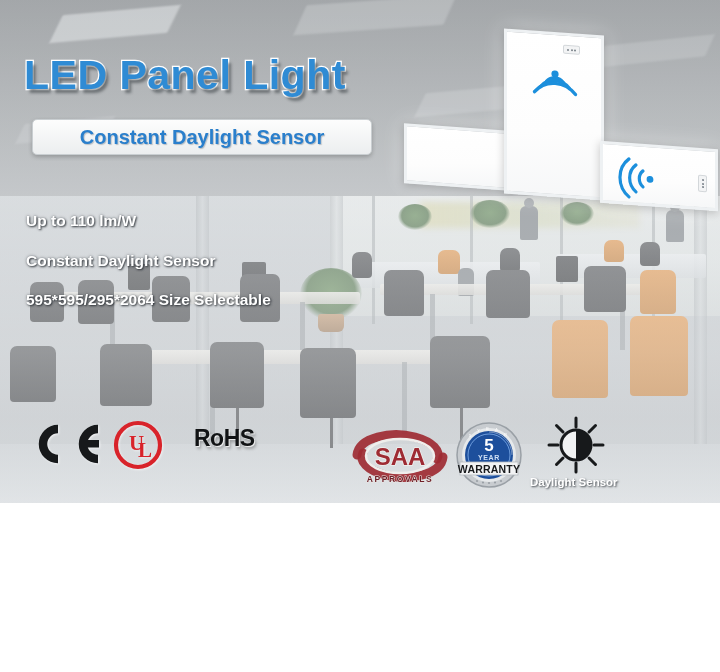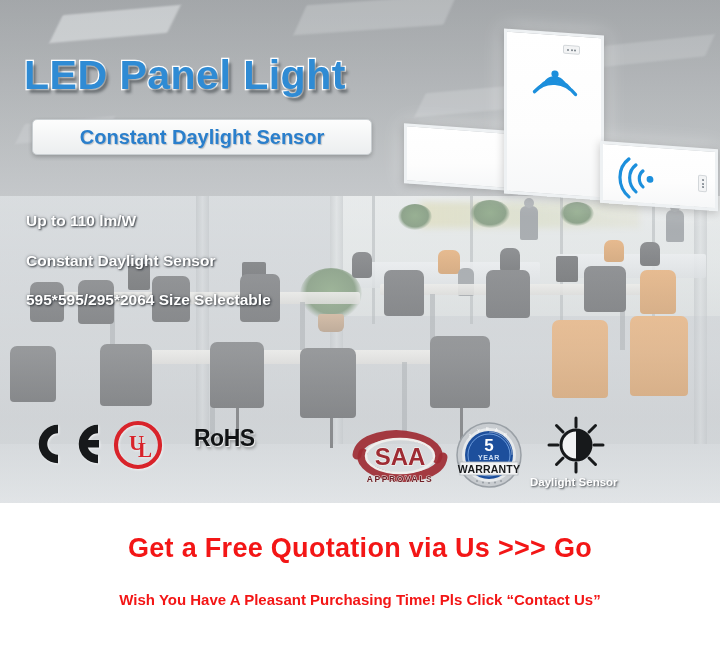--- a/index.html
+++ b/index.html
@@ -465,17 +465,15 @@
           </svg>
         </div>
         <div class="sensor-label">Daylight Sensor</div>
       </div>
 
 
     </div>
   </div>
 
   <div class="footer">
-    <div class="cta-main">Get a Free Quotation via Us &gt;&gt;&gt; Go</div>
-    <div class="cta-sub">Wish You Have A Pleasant Purchasing Time! Pls Click “Contact Us”</div>
   </div>
 
 </div>
 
 </body></html>

